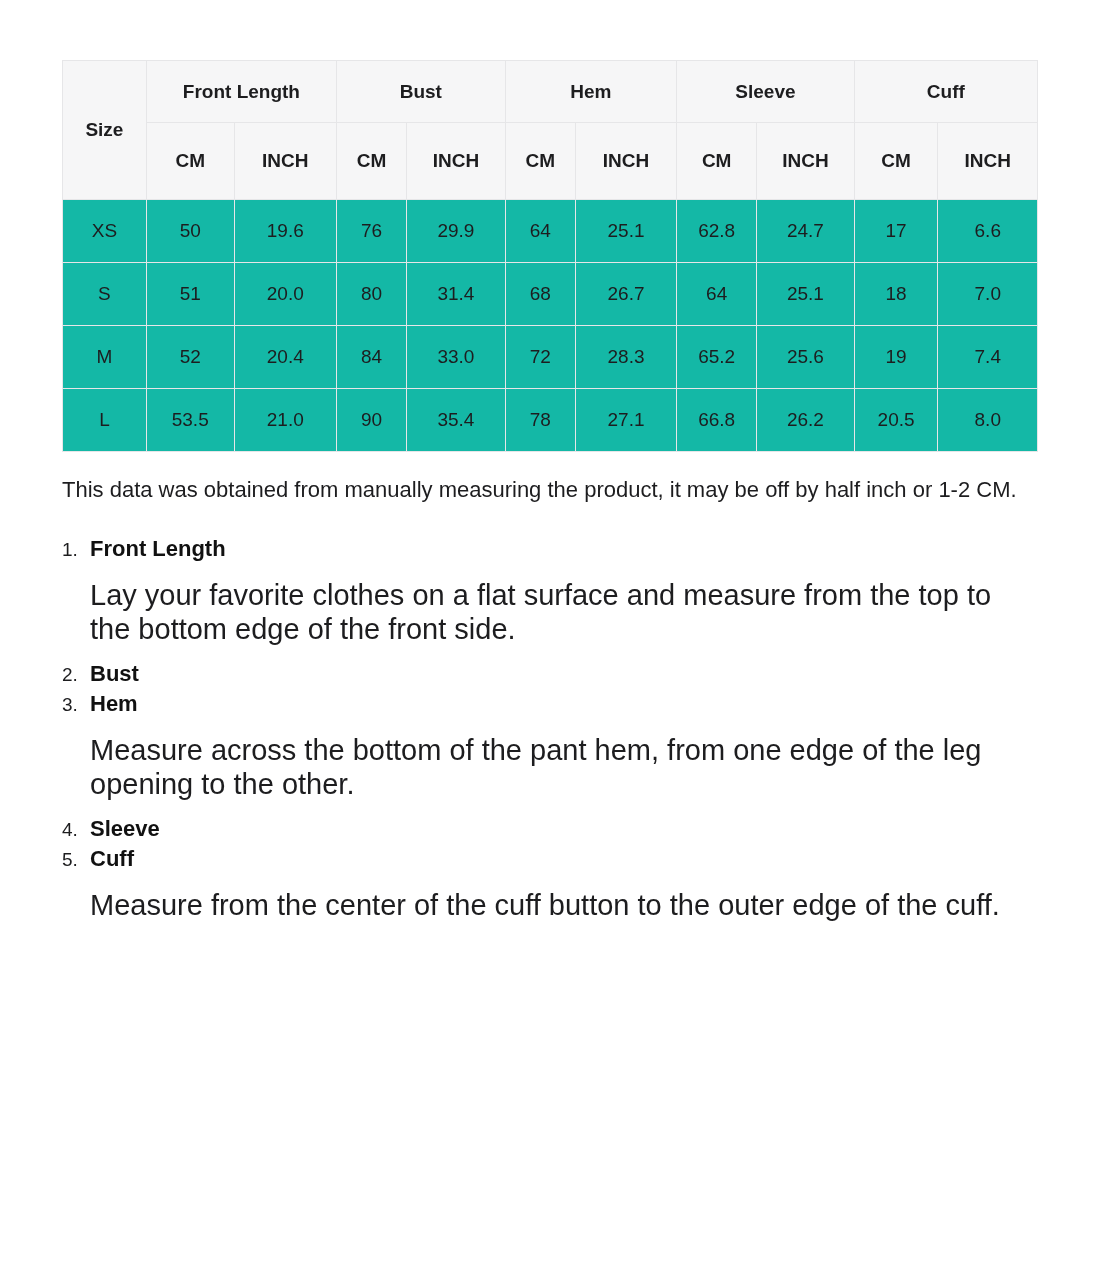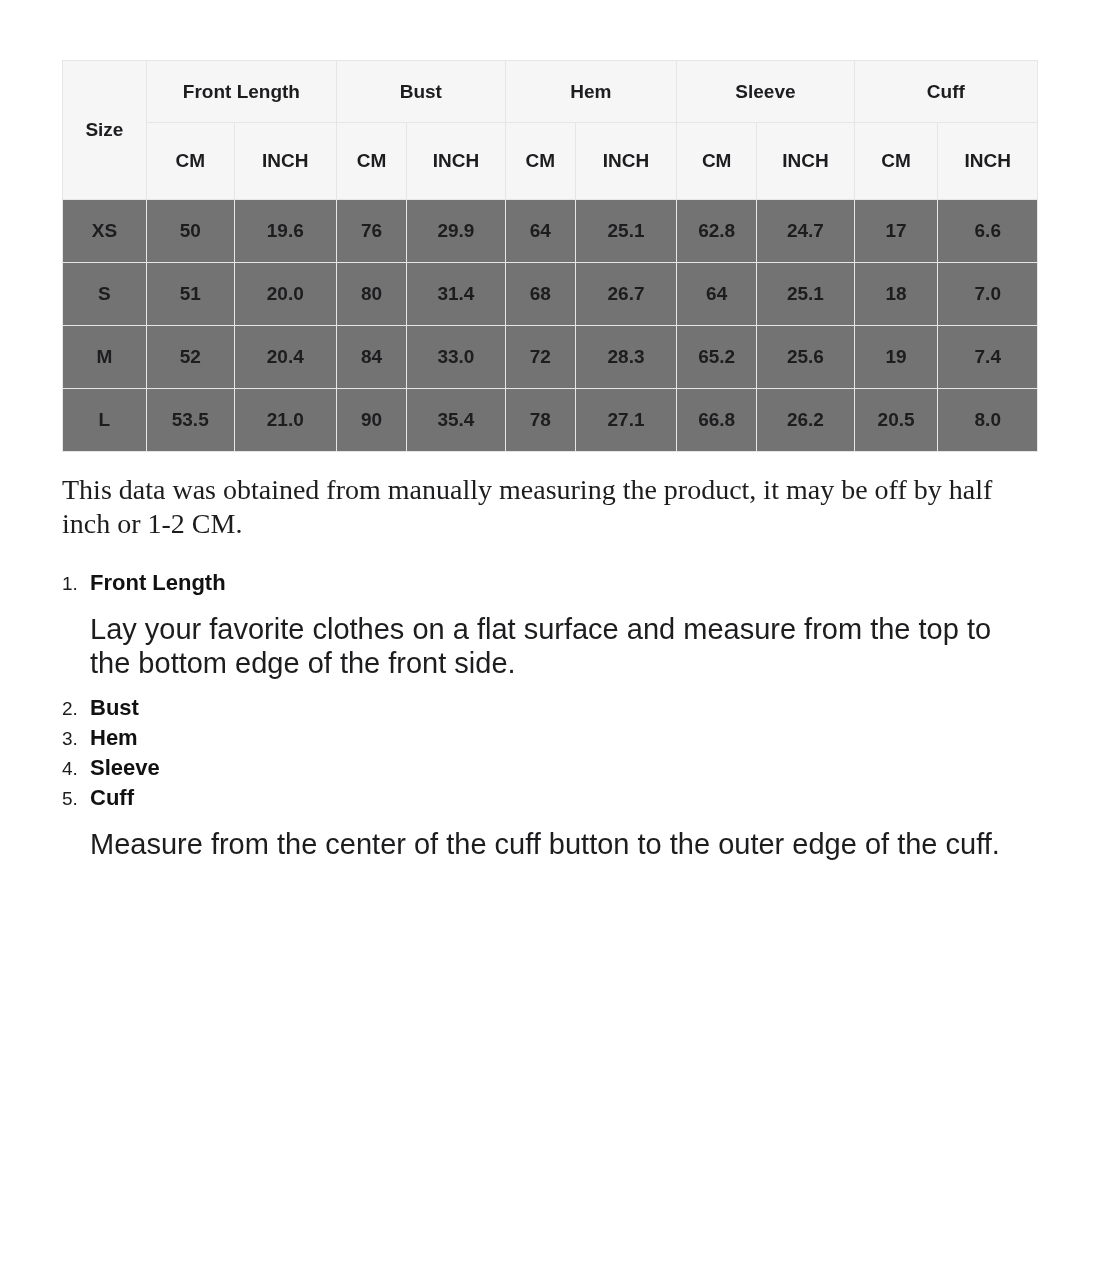--- a/index.html
+++ b/index.html
@@ -31,22 +31,22 @@
     padding: 0;
   }
   table.size-chart thead th {
     background: #f6f6f7;
     font-weight: 700;
   }
   tr.group-row th { height: 62px; }
   tr.unit-row th { height: 77px; }
   table.size-chart tbody td {
     height: 63px;
-    font-weight: 700;
-    background: #737373;
+    font-weight: 400;
+    background: #14b8a6;
   }
   col.c-size { width: 8.6%; }
   col.c-fl-cm { width: 9.0%; }
   col.c-fl-in { width: 10.5%; }
   col.c-bu-cm { width: 7.2%; }
   col.c-bu-in { width: 10.1%; }
   col.c-he-cm { width: 7.2%; }
   col.c-he-in { width: 10.4%; }
   col.c-sl-cm { width: 8.2%; }
   col.c-sl-in { width: 10.0%; }
@@ -55,25 +55,24 @@
 
   
   h2.htm-heading {
     font-size: 29px;
     line-height: 33px;
     font-weight: 700;
     color: #111111;
     margin: 44px 0 0 0;
   }
   p.intro {
-    font-size: 28px;
+    font-size: 22px;
     line-height: 34px;
     margin: 21px 0 8px 0;
     max-width: 980px;
-    font-family: Liberation Serif, serif;
   }
   .steps { margin-top: 27px; }
   .step-head {
     display: flex;
     align-items: baseline;
   }
   .step-num {
     flex: 0 0 28px;
     width: 28px;
     font-size: 19px;
@@ -205,20 +204,21 @@
       <div class="step-head">
         <span class="step-num">2.</span>
         <span class="step-term">Bust</span>
       </div>
     </div>
     <div class="step">
       <div class="step-head">
         <span class="step-num">3.</span>
         <span class="step-term">Hem</span>
       </div>
+      <p class="step-desc">Measure across the bottom of the pant hem, from one edge of the leg opening to the other.</p>
     </div>
     <div class="step">
       <div class="step-head">
         <span class="step-num">4.</span>
         <span class="step-term">Sleeve</span>
       </div>
     </div>
     <div class="step">
       <div class="step-head">
         <span class="step-num">5.</span>

